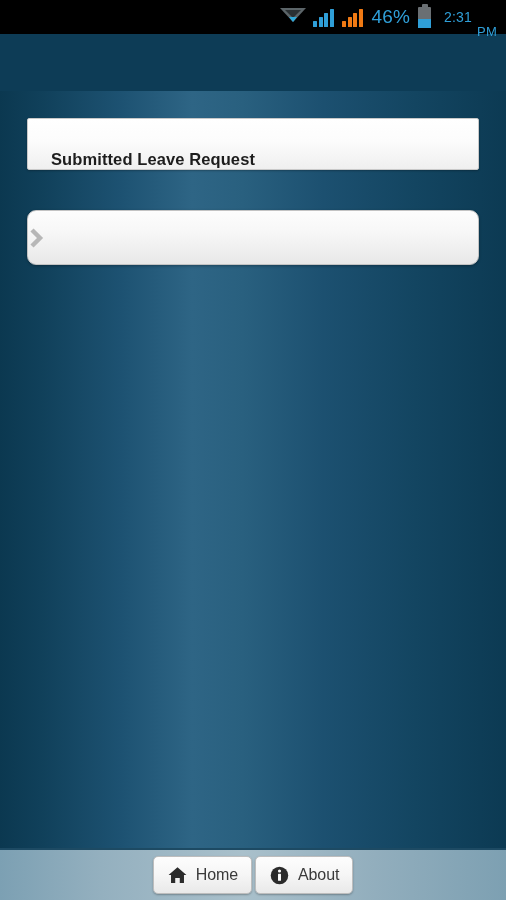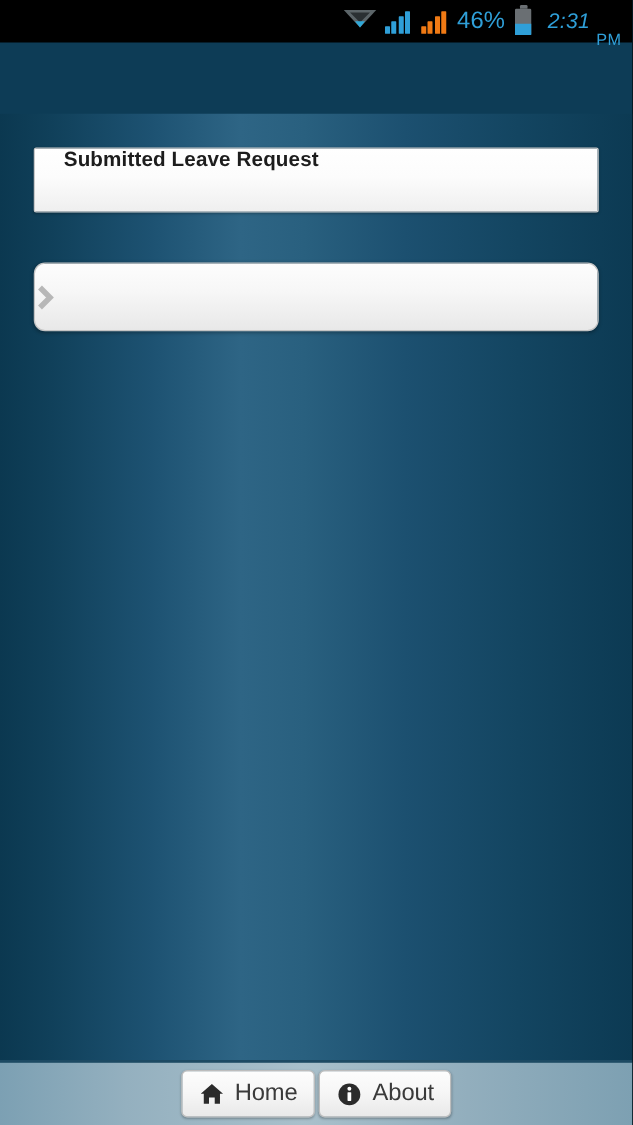--- a/index.html
+++ b/index.html
@@ -106,21 +106,21 @@
     width: 6px; height: 3px;
     background: #6a6f73;
     border-radius: 1px 1px 0 0;
   }
   .battery .fill {
     position: absolute;
     left: 0; bottom: 0;
     width: 13px; height: 9px;
     background: #2f9fd8;
   }
-  #clock-time { font-size: 17px; font-style: italic; }
+  #clock-time { font-size: 14px; }
   #clock-ampm { font-size: 13px; margin-left: 5px; position: relative; top: 14px; }
 
   
   #app-header {
     position: absolute;
     top: 34px; left: 0;
     width: 506px;
     height: 55px;
     background: linear-gradient(to right, #6d8ea2 0%, #9fb7c4 14%, #d3dee3 34%,
                                  #e2e9ec 48%, #cbd8de 64%, #9db4c2 86%, #6c8da1 100%);
@@ -185,21 +185,21 @@
 
   #section-header {
     position: absolute;
     top: 27px; left: 27px;
     width: 452px; height: 52px;
     background: linear-gradient(to bottom, #ffffff 0%, #fcfcfc 45%, #efefef 100%);
     border: 1px solid #c9c9c9;
     border-radius: 2px;
     box-sizing: border-box;
     display: flex;
-    align-items: flex-start;
+    align-items: flex-end;
     box-shadow: 0 1px 2px rgba(0,0,0,0.25);
   }
   #section-header-label {
     font-size: 16.5px;
     font-weight: bold;
     color: #1d1d1d;
     margin-left: 23px;
     letter-spacing: 0.1px;
   }
 
@@ -250,21 +250,21 @@
     box-sizing: border-box;
     display: flex;
     align-items: center;
     padding: 0 13px;
     cursor: pointer;
     box-shadow: 0 1px 2px rgba(0,0,0,0.28);
   }
   #home-button  { border-radius: 5px; margin-right: 3px; }
   #about-button { border-radius: 5px; }
   .tb-label {
-    font-size: 19px;
+    font-size: 16px;
     color: #3a3a3a;
     margin-left: 8px;
     letter-spacing: -0.1px;
   }
   .home-svg, .info-svg { display: block; }
 </style>
 </head>
 <body>
 
 <div id="phone">

